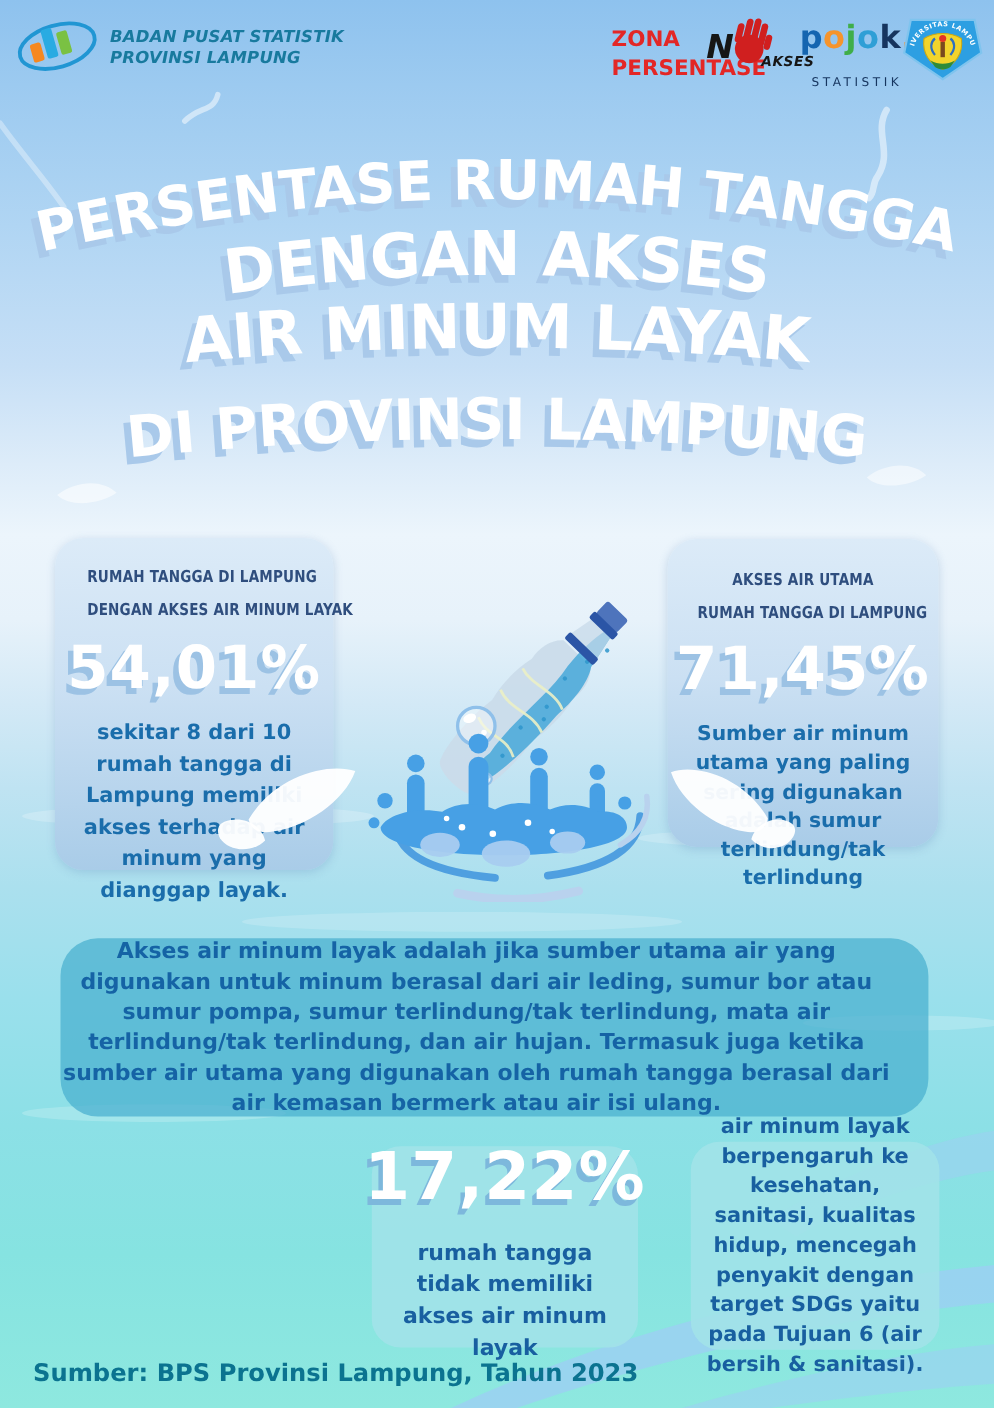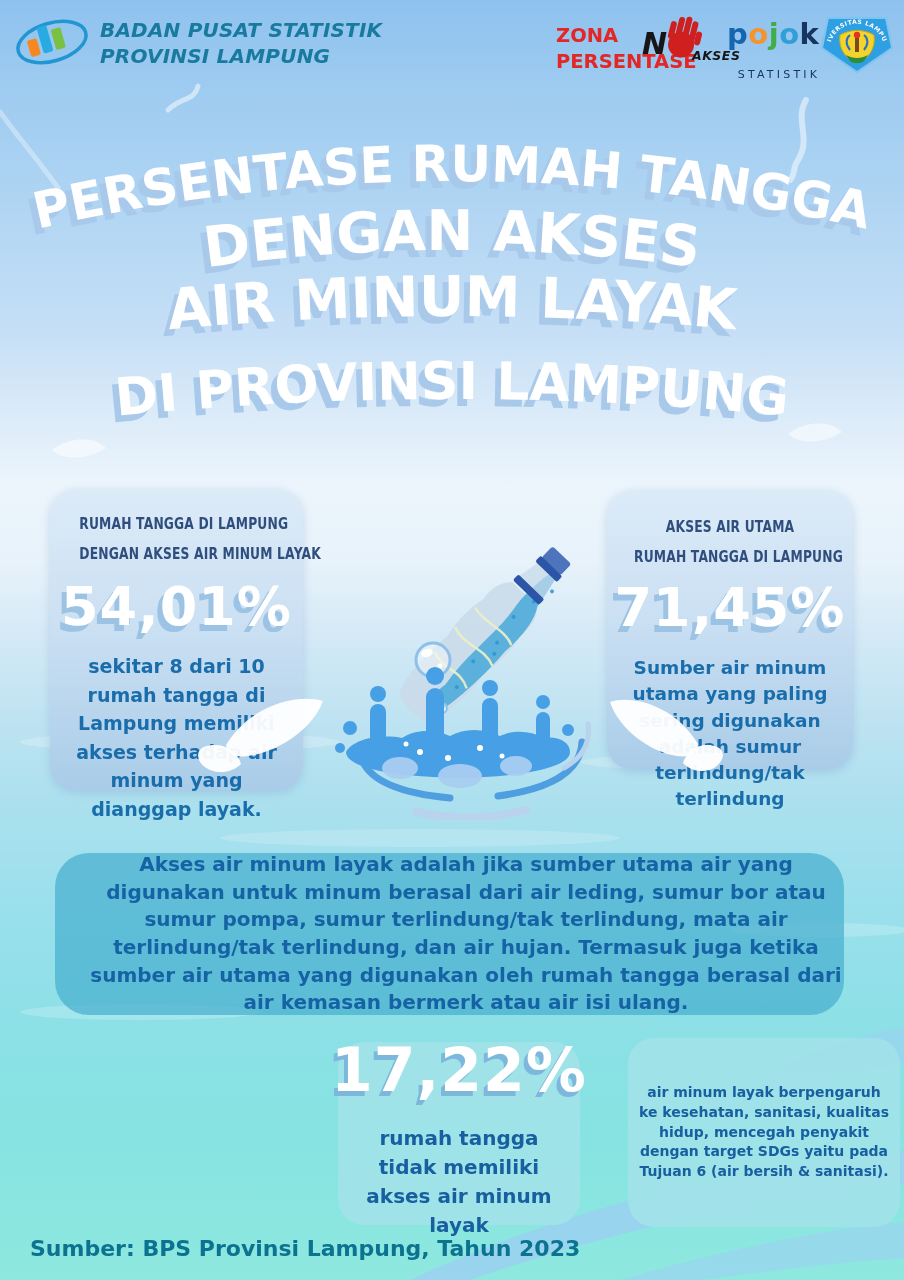--- a/index.html
+++ b/index.html
@@ -10,21 +10,21 @@
     background:linear-gradient(180deg,
       #8ec2ee 0%, #9ccaf0 6%, #b0d5f3 16%, #c6dff6 26%, #ddecf9 33%,
       #ecf5fc 38%, #e7f2fa 44%, #d3e9f6 50%, #bfe3f2 56%, #abe0ee 63%,
       #9ae0ec 71%, #8ce0e6 80%, #86e3e1 89%, #8ee8df 100%);
   }
   svg { display:block; }
   .layer { position:absolute; inset:0; pointer-events:none; }
 
   
   .hdr-bps { position:absolute; left:14px; top:12px; display:flex; align-items:center; gap:10px; }
-  .bps-name { color:#187a9e; font-style:italic; font-weight:800; font-size:20px; line-height:1.3; letter-spacing:.2px; }
+  .bps-name { color:#187a9e; font-style:italic; font-weight:800; font-size:15px; line-height:1.3; letter-spacing:.2px; }
   .zona { position:absolute; left:556px; top:23px; color:#e32726; font-weight:800; font-size:19.5px; line-height:1.32; }
   .korupsi { position:absolute; left:640px; top:12px; width:102px; height:64px; }
   .korupsi .n { position:absolute; left:2px; top:14px; font-size:30px; font-weight:900; font-style:italic; color:#161616; }
   .korupsi .hand { position:absolute; left:22px; top:0; }
   .korupsi .rupsi { position:absolute; left:52px; top:36px; font-size:12.5px; font-weight:900; font-style:italic; color:#161616; letter-spacing:.5px; }
   .pojok { position:absolute; left:727px; top:20px; text-align:center; }
   .pojok-word { font-size:29px; font-weight:900; line-height:1; letter-spacing:.5px; }
   .pl0{color:#1565b0}.pl1{color:#f5942c}.pl2{color:#3fae49}.pl3{color:#2f9fd6}.pl4{color:#16355f}.pdot{color:#f5942c}
   .pojok-sub { margin-top:19px; font-size:11px; font-weight:400; letter-spacing:3.2px; color:#16355f; }
   .unila { position:absolute; left:820px; top:8px; }
@@ -44,30 +44,30 @@
     white-space:nowrap; color:#2f4e7e; font-weight:800; font-size:15px; line-height:2.0; letter-spacing:.2px; }
   .stat-value { margin-top:6px; font-size:54px; font-weight:800; color:#fff; letter-spacing:1px;
     text-shadow:-5px 6px 0 #9cc2e4; }
   .stat-desc { margin:14px auto 0; width:230px; color:#1a6dab; font-size:19px; font-weight:600; line-height:1.5; }
   .card-right .stat-desc { width:232px; margin-top:16px; font-size:18.5px; line-height:1.42; }
   .card-right .stat-value { margin-top:4px; }
 
   
   .definition-card { position:absolute; left:55px; top:853px; width:789px; height:162px;
     border-radius:34px; background:rgba(72,174,206,.72);
-    display:flex; align-items:center; justify-content:flex-end; }
+    display:flex; align-items:center; justify-content:flex-start; }
   .definition-text { width:756px; text-align:center; color:#1563a5; font-size:20px; font-weight:600; line-height:1.38; }
 
   
   .mini-card { position:absolute; border-radius:26px; background:rgba(162,226,232,.88);
     display:flex; flex-direction:column; align-items:center; justify-content:center;
     text-align:center; color:#185fa0; font-weight:600; }
   .mini-left   { left:52px;  top:1039px; width:245px; height:186px; font-size:19px;  line-height:1.5;  padding:0 14px; }
   .mini-middle { left:338px; top:1042px; width:242px; height:183px; font-size:20px;  line-height:1.45; padding:0 14px; }
-  .mini-right  { left:628px; top:1038px; width:272px; height:189px; font-size:14px;  line-height:1.42; padding:0 10px; }
+  .mini-right  { left:628px; top:1038px; width:226px; height:189px; font-size:19px;  line-height:1.42; padding:0 10px; }
   .mini-value  { font-size:60px; font-weight:800; color:#fff; letter-spacing:1px;
     text-shadow:-4px 5px 0 #7db8dc; margin-bottom:10px; }
 
   
   .source { position:absolute; left:30px; top:1236px; color:#0b7390; font-size:22px; font-weight:700; }
 </style>
 </head>
 <body>
 
 <div class="page">

